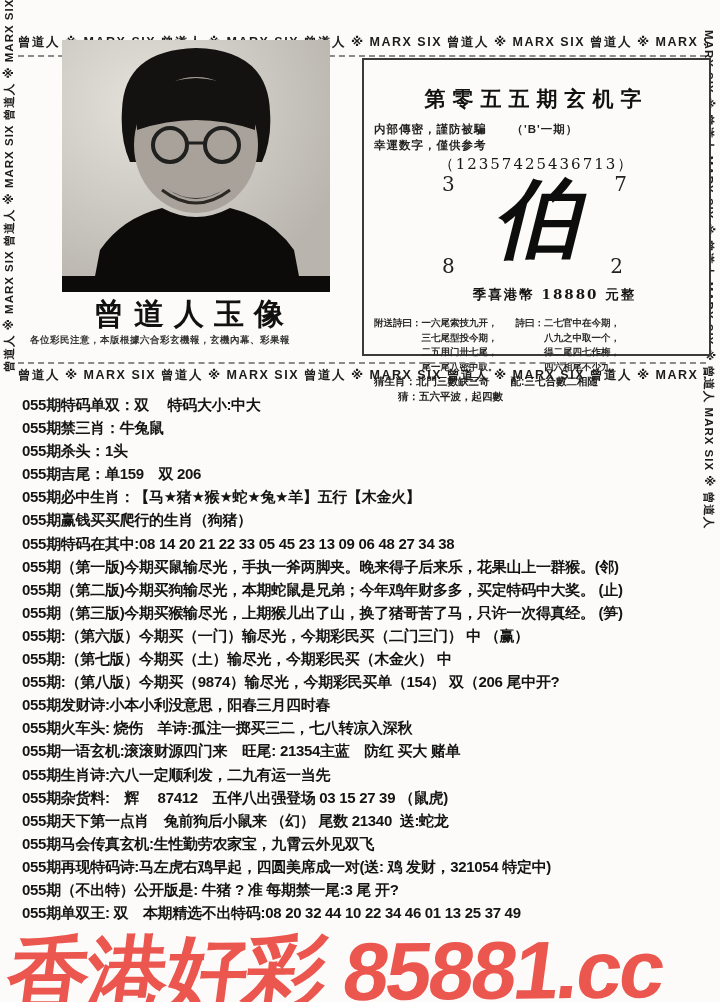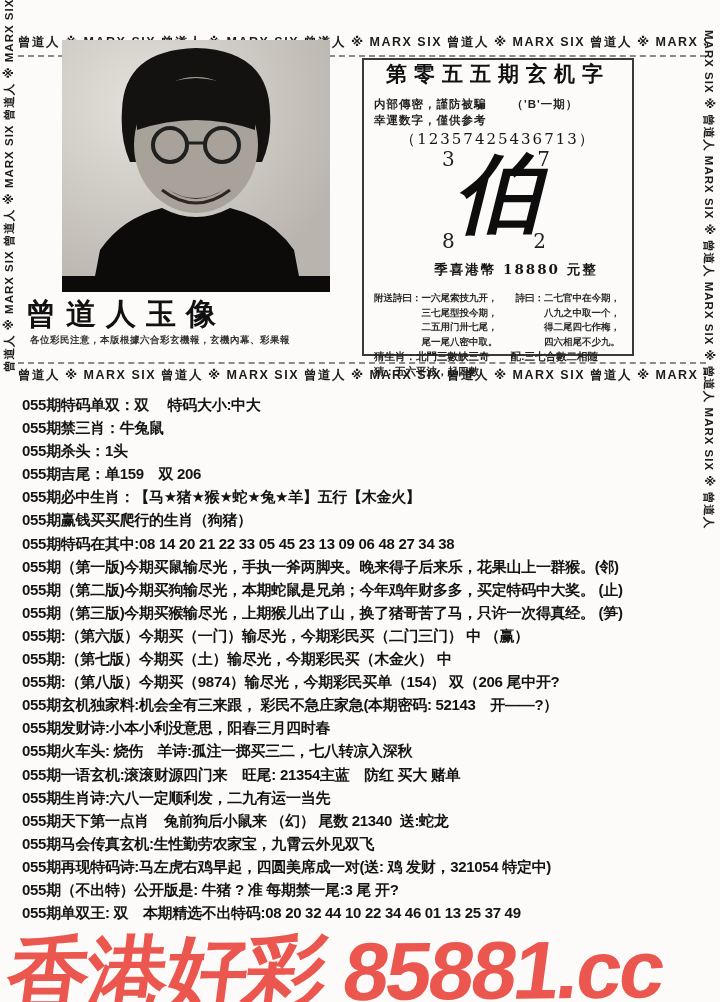--- a/index.html
+++ b/index.html
@@ -10,45 +10,45 @@
   .border-top,.border-mid{position:absolute;left:18px;right:14px;font-size:12.5px;font-weight:bold;
     letter-spacing:1.5px;white-space:nowrap;overflow:hidden;color:#1c1c1c;}
   .border-top{top:34px;padding-bottom:4px;border-bottom:2px dashed #8a8a8a;}
   .border-mid{top:362px;padding-top:3px;border-top:2px dashed #8a8a8a;}
   .vert{position:absolute;white-space:nowrap;font-size:11.5px;font-weight:bold;letter-spacing:1px;color:#1c1c1c;}
   .vert-left{top:372px;left:2px;transform-origin:0 0;transform:rotate(-90deg);}
   .vert-right{top:30px;left:716px;transform-origin:0 0;transform:rotate(90deg);}
 
   
   .portrait{position:absolute;left:62px;top:40px;width:268px;height:252px;}
-  .caption{position:absolute;left:26px;top:294px;width:336px;text-align:left;
+  .caption{position:absolute;left:26px;top:294px;width:336px;text-align:center;
     font-family:"DejaVu Serif","Liberation Serif",serif;font-weight:bold;font-size:30px;letter-spacing:10px;color:#111;}
   .note{position:absolute;left:30px;width:340px;font-size:9.5px;font-weight:bold;color:#333;letter-spacing:.5px;white-space:nowrap;overflow:hidden;}
   .note1{top:334px;} .note2{top:350px;}
 
   
-  .mbox{position:absolute;left:362px;top:58px;width:272px;height:298px;border:2px solid #3a3a3a;
-    box-sizing:border-box;padding:0 10px 4px 10px;background:#fcfbf9;}
+  .mbox{position:absolute;left:362px;top:58px;width:349px;height:298px;border:2px solid #3a3a3a;
+    box-sizing:border-box;padding:25px 10px 4px 10px;background:#fcfbf9;}
   .mbox-title{text-align:center;font-family:"DejaVu Serif","Liberation Serif",serif;font-weight:bold;
     font-size:21px;letter-spacing:7px;color:#111;margin-bottom:8px;}
   .mbox-line{font-size:11.5px;font-weight:bold;color:#222;letter-spacing:1px;line-height:16px;white-space:pre;}
   .mbox-lucky{text-align:center;font-family:"DejaVu Serif","Liberation Serif",serif;font-size:15px;letter-spacing:2px;margin-top:2px;}
   .charblock{position:relative;height:100px;margin-top:2px;}
   .bigchar{position:absolute;left:0;right:0;top:-8px;text-align:center;
     font-family:"DejaVu Serif","Liberation Serif",serif;font-weight:bold;font-size:86px;font-style:italic;color:#0d0d0d;line-height:100px;}
   .corner{position:absolute;font-family:"DejaVu Serif","Liberation Serif",serif;font-size:20px;color:#222;}
   .c-tl{left:68px;top:-4px;} .c-tr{right:72px;top:-4px;} .c-bl{left:68px;bottom:-2px;} .c-br{right:76px;bottom:-2px;}
   .prize{text-align:center;font-family:"DejaVu Serif","Liberation Serif",serif;font-weight:bold;
     font-size:13.5px;letter-spacing:2px;margin:10px 0 12px 36px;}
   .poems{display:flex;gap:18px;font-size:9.5px;font-weight:bold;color:#2a2a2a;line-height:14.5px;}
   .poem-col{display:flex;}
   .poem-label{white-space:pre;}
   .poem-lines div{white-space:pre;}
   .guess{font-size:10.5px;font-weight:bold;color:#222;line-height:15px;white-space:pre;}
-  .guess2{}
+  .guess2{margin-left:24px;}
 
   
   .body-lines{position:absolute;left:22px;top:393px;width:692px;}
   .bline{font-size:15px;font-weight:600;line-height:23.1px;letter-spacing:-0.3px;
     white-space:pre;overflow:hidden;color:#141414;}
 
   
   .watermark{position:absolute;left:8px;top:918px;width:720px;font-size:82px;font-weight:bold;
     color:rgba(230,49,40,0.82);white-space:nowrap;letter-spacing:-3px;
     transform:skewX(-8deg) rotate(-0.5deg);font-family:"Liberation Sans",sans-serif;}
@@ -134,25 +134,25 @@
     <div class="bline">055期吉尾：单159　双 206</div>
     <div class="bline">055期必中生肖：【马★猪★猴★蛇★兔★羊】五行【木金火】</div>
     <div class="bline">055期赢钱买买爬行的生肖（狗猪）</div>
     <div class="bline">055期特码在其中:08 14 20 21 22 33 05 45 23 13 09 06 48 27 34 38</div>
     <div class="bline">055期（第一版)今期买鼠输尽光，手执一斧两脚夹。晚来得子后来乐，花果山上一群猴。(邻)</div>
     <div class="bline">055期（第二版)今期买狗输尽光，本期蛇鼠是兄弟；今年鸡年财多多，买定特码中大奖。 (止)</div>
     <div class="bline">055期（第三版)今期买猴输尽光，上期猴儿出了山，换了猪哥苦了马，只许一次得真经。 (笋)</div>
     <div class="bline">055期:（第六版）今期买（一门）输尽光，今期彩民买（二门三门） 中 （赢）</div>
     <div class="bline">055期:（第七版）今期买（土）输尽光，今期彩民买（木金火） 中</div>
     <div class="bline">055期:（第八版）今期买（9874）输尽光，今期彩民买单（154） 双（206 尾中开?</div>
-    <div class="bline">055期玄机独家料:机会全有三来跟， 彩民不急庄家急(本期密码: 52143　开——?）</div>
     <div class="bline">055期发财诗:小本小利没意思，阳春三月四时春</div>
     <div class="bline">055期火车头: 烧伤　羊诗:孤注一掷买三二，七八转凉入深秋</div>
     <div class="bline">055期一语玄机:滚滚财源四门来　旺尾: 21354主蓝　防红 买大 赌单</div>
     <div class="bline">055期生肖诗:六八一定顺利发，二九有运一当先</div>
+    <div class="bline">055期杂货料:　辉　 87412　五伴八出强登场 03 15 27 39 （鼠虎)</div>
     <div class="bline">055期天下第一点肖　兔前狗后小鼠来 （幻） 尾数 21340  送:蛇龙</div>
     <div class="bline">055期马会传真玄机:生性勤劳农家宝，九霄云外见双飞</div>
     <div class="bline">055期再现特码诗:马左虎右鸡早起，四圆美席成一对(送: 鸡 发财，321054 特定中)</div>
     <div class="bline">055期（不出特）公开版是: 牛猪 ? 准 每期禁一尾:3 尾 开?</div>
     <div class="bline">055期单双王: 双　本期精选不出特码:08 20 32 44 10 22 34 46 01 13 25 37 49</div>
   </div>
 
   <div class="watermark">香港好彩 85881.cc</div>
 
 </div>

